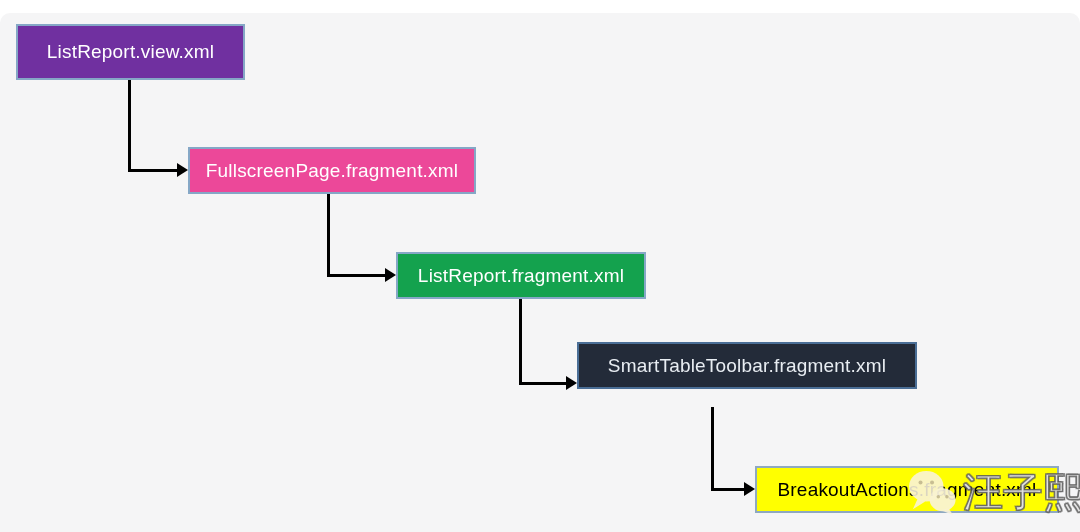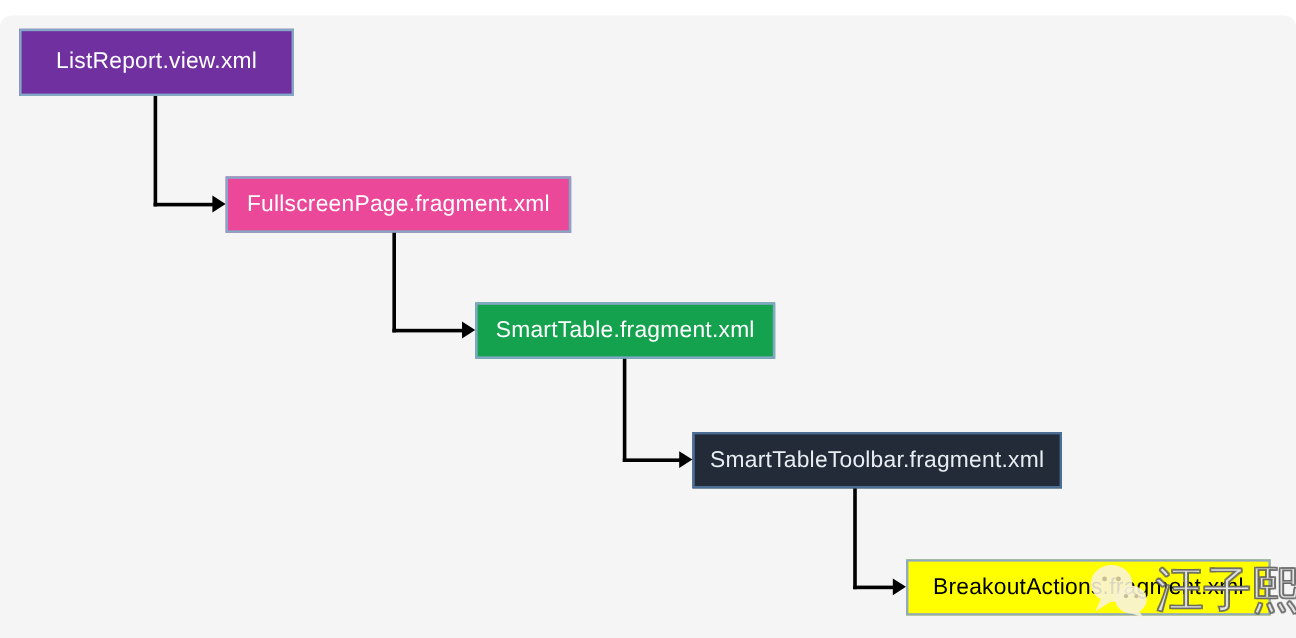--- a/index.html
+++ b/index.html
@@ -22,21 +22,21 @@
     font-size:19px;
     letter-spacing:0.2px;
     white-space:nowrap;
   }
   .node.dark{border-color:#4a6e96;}
   .node.yellow{border-color:#8fa9c1;}
   
   .n1{left:16px;  top:11px;  width:229px; height:56px;}
   .n2{left:188px; top:134px; width:288px; height:47px;}
   .n3{left:396px; top:239px; width:250px; height:47px;}
-  .n4{left:577px; top:347px; width:308px; height:47px;}
+  .n4{left:577px; top:329px; width:340px; height:47px;}
   .n5{left:755px; top:453px; width:304px; height:47px;}
   
   .seg{position:absolute;background:#000;}
   .seg.v{width:3px;}
   .seg.h{height:3px;}
   .ah{
     position:absolute;width:0;height:0;
     border-top:7px solid transparent;
     border-bottom:7px solid transparent;
     border-left:11px solid #000;
@@ -69,21 +69,21 @@
 </style>
 </head>
 <body>
 
 <div class="stage">
 
   <div class="node n1" style="background: rgb(112, 48, 160); color: rgb(255, 255, 255);">ListReport.view.xml</div>
 
   <div class="node n2" style="background: #ec4899; color: rgb(255, 255, 255);">FullscreenPage.fragment.xml</div>
 
-  <div class="node n3" style="background: rgb(20, 162, 78); color: rgb(255, 255, 255);">SmartTable.fragment.xml</div>
+  <div class="node n3" style="background: rgb(20, 162, 78); color: rgb(255, 255, 255);">ListReport.fragment.xml</div>
 
   <div class="node n4 dark" style="background: rgb(35, 43, 57); color: rgb(232, 237, 242);">SmartTableToolbar.fragment.xml</div>
 
   <div class="node n5 yellow" style="background: rgb(255, 255, 0); color: rgb(0, 0, 0);">BreakoutActions.fragment.xml</div>
 
   <div class="seg v" style="left: 128px; top: 67px; height: 92px; background: rgb(0, 0, 0);"></div>
   <div class="seg h" style="left: 128px; top: 156px; width: 50px; background: rgb(0, 0, 0);"></div>
   <div class="ah" style="left: 177px; top: 150px; border-left-color: rgb(0, 0, 0);"></div>
 
   <div class="seg v" style="left: 327px; top: 181px; height: 83px; background: rgb(0, 0, 0);"></div>

